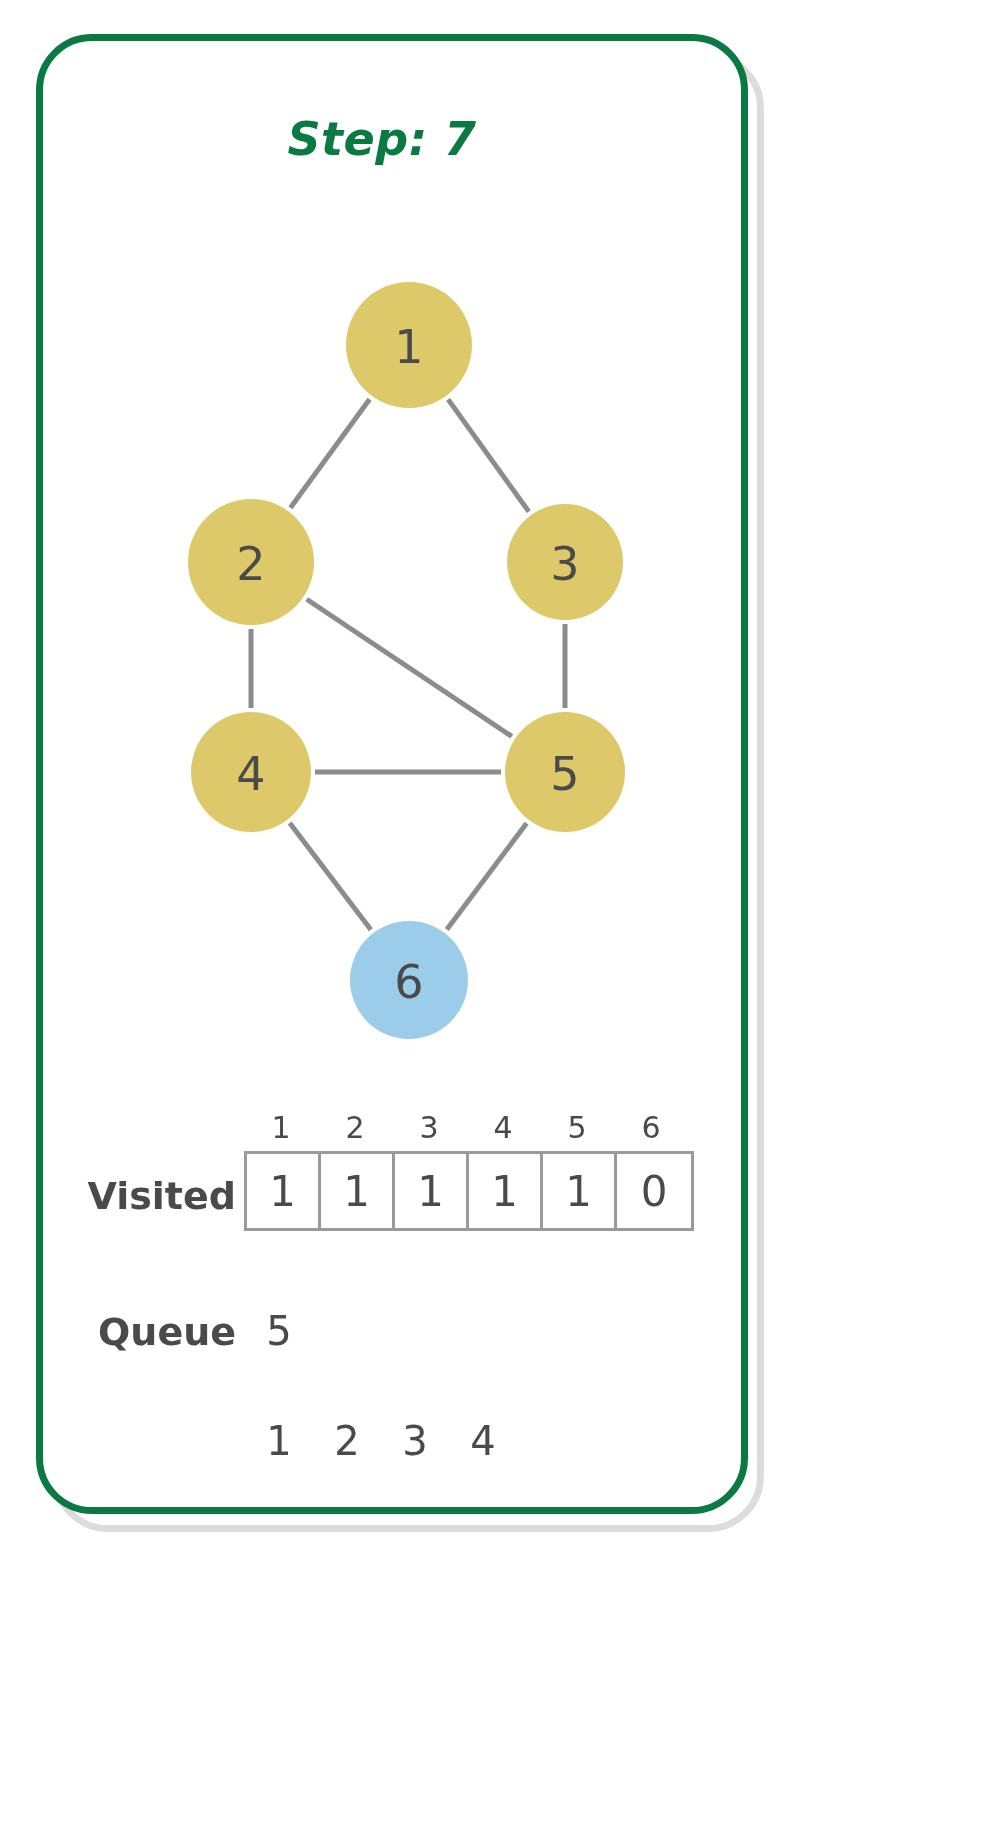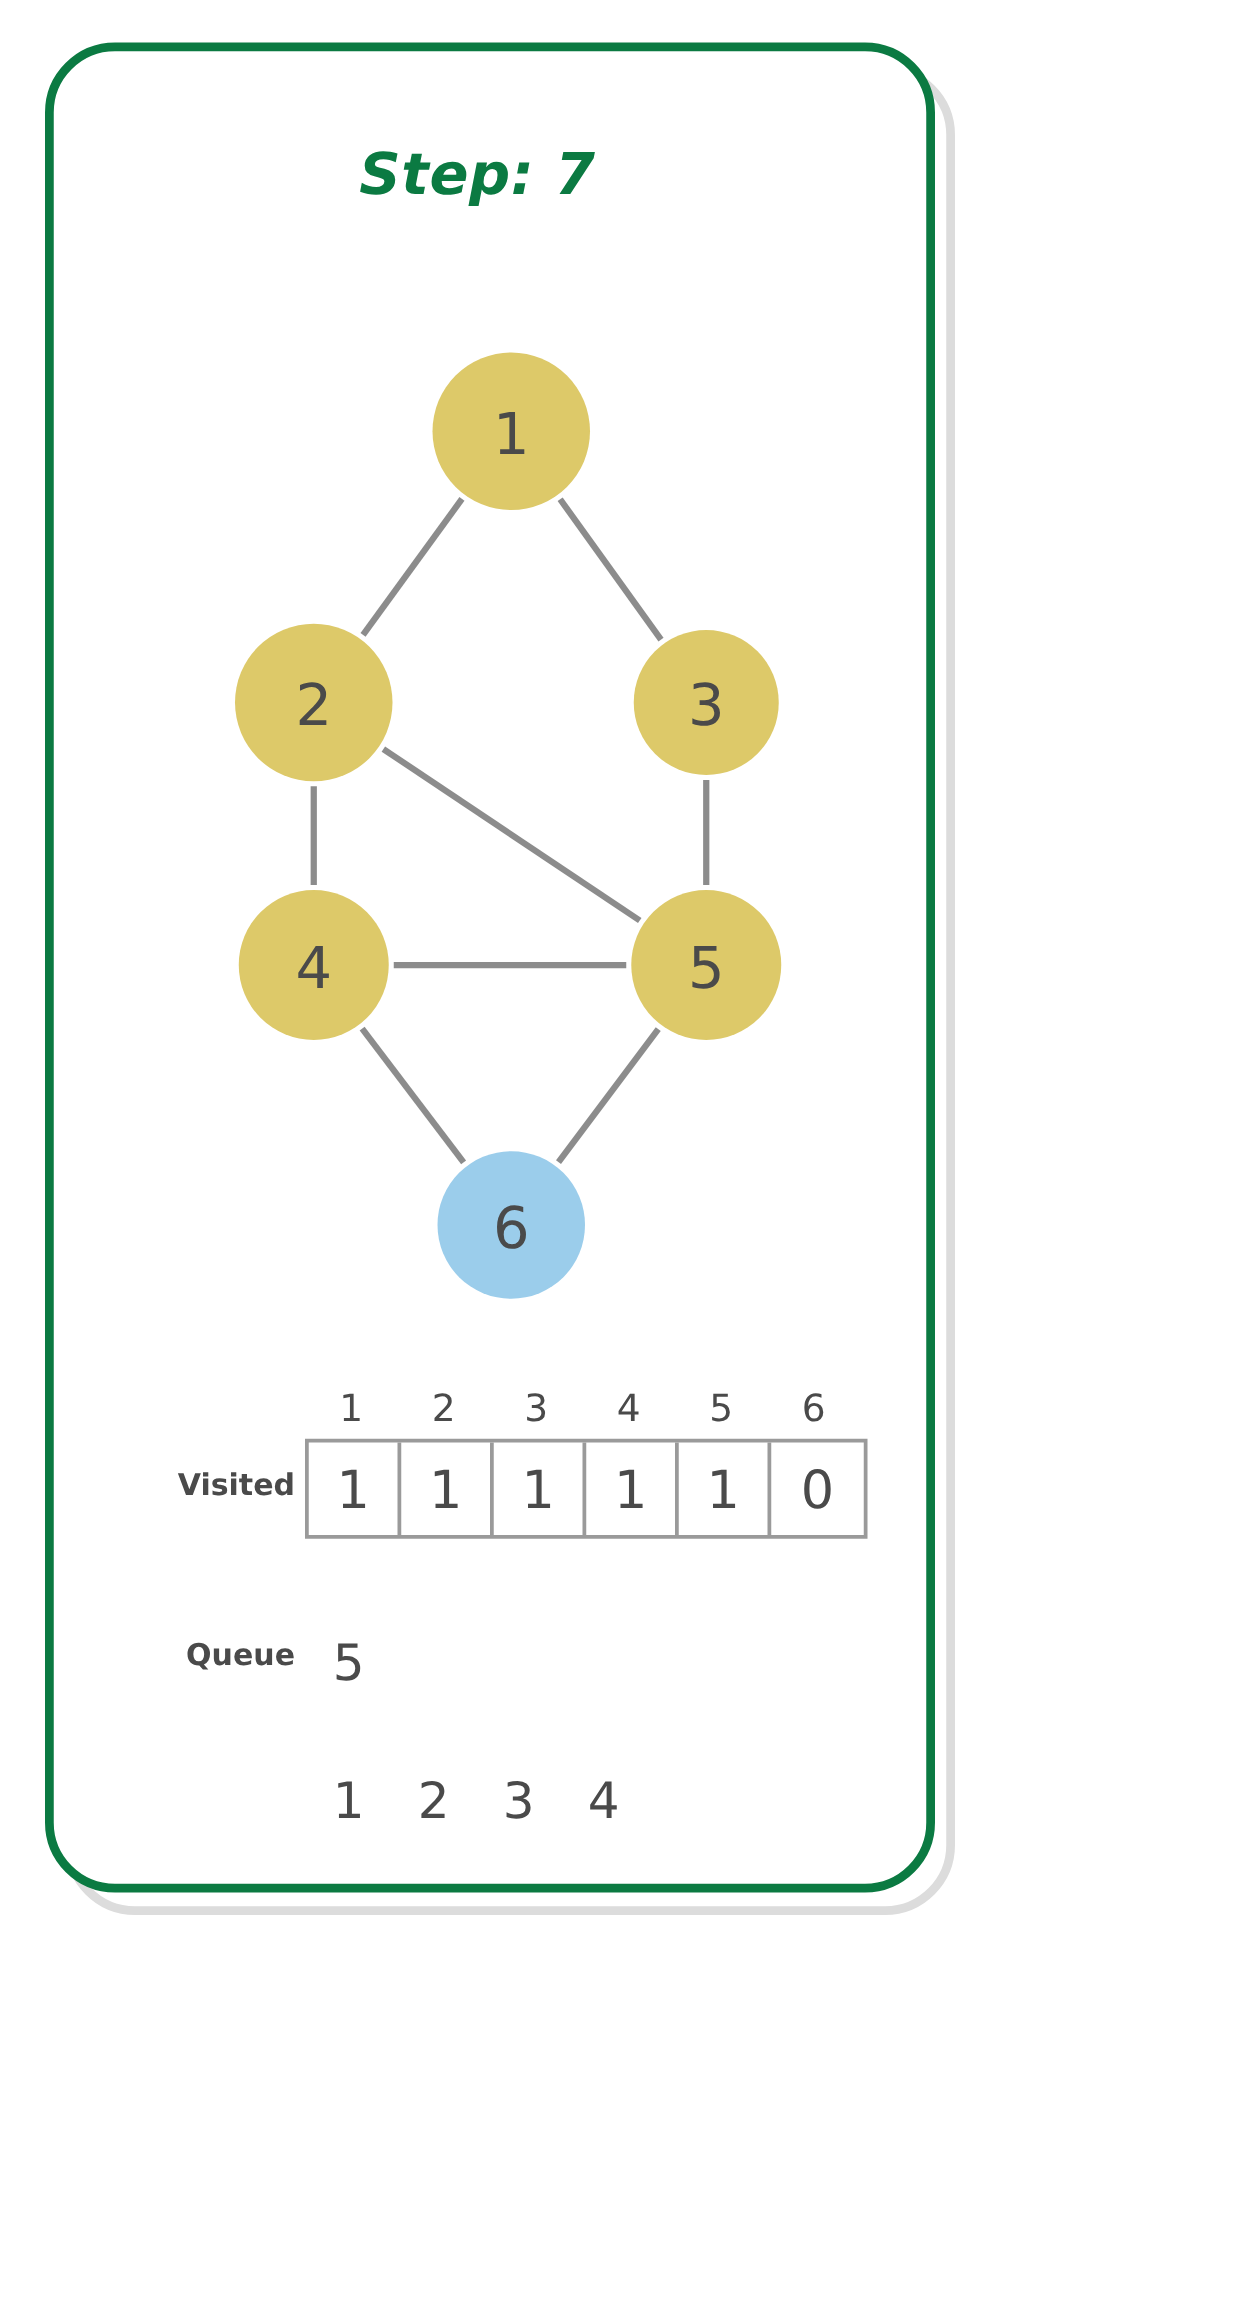--- a/index.html
+++ b/index.html
@@ -82,21 +82,21 @@
   #data-panel {
     position: absolute;
     left: 36px;
     top: 1100px;
     width: 712px;
     height: 400px;
   }
 
   .row-label {
     position: absolute;
-    font-size: 24px;
+    font-size: 38px;
     font-weight: bold;
     color: #4a4a4a;
     text-align: right;
     width: 180px;
   }
 
   
   #visited-label { left: 20px; top: 74px; }
 
   #visited-table {

